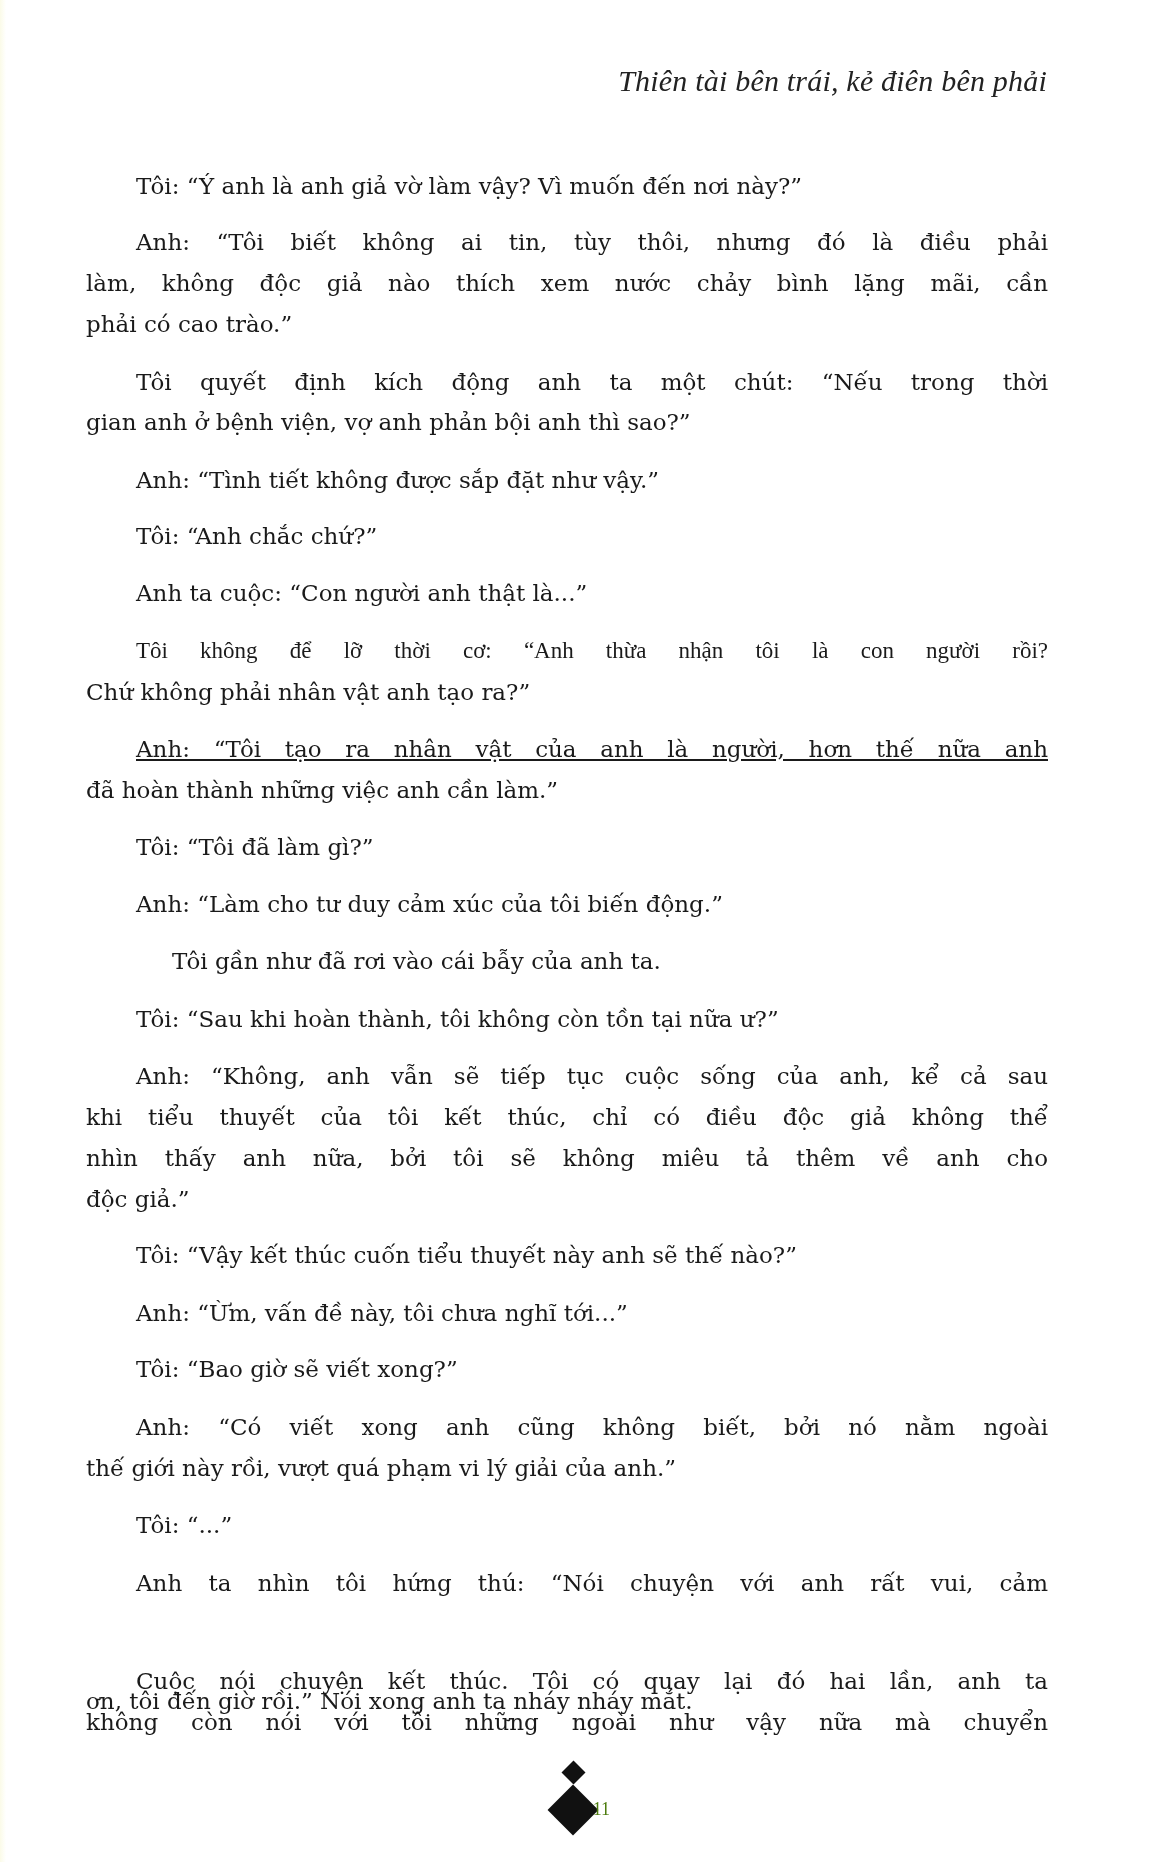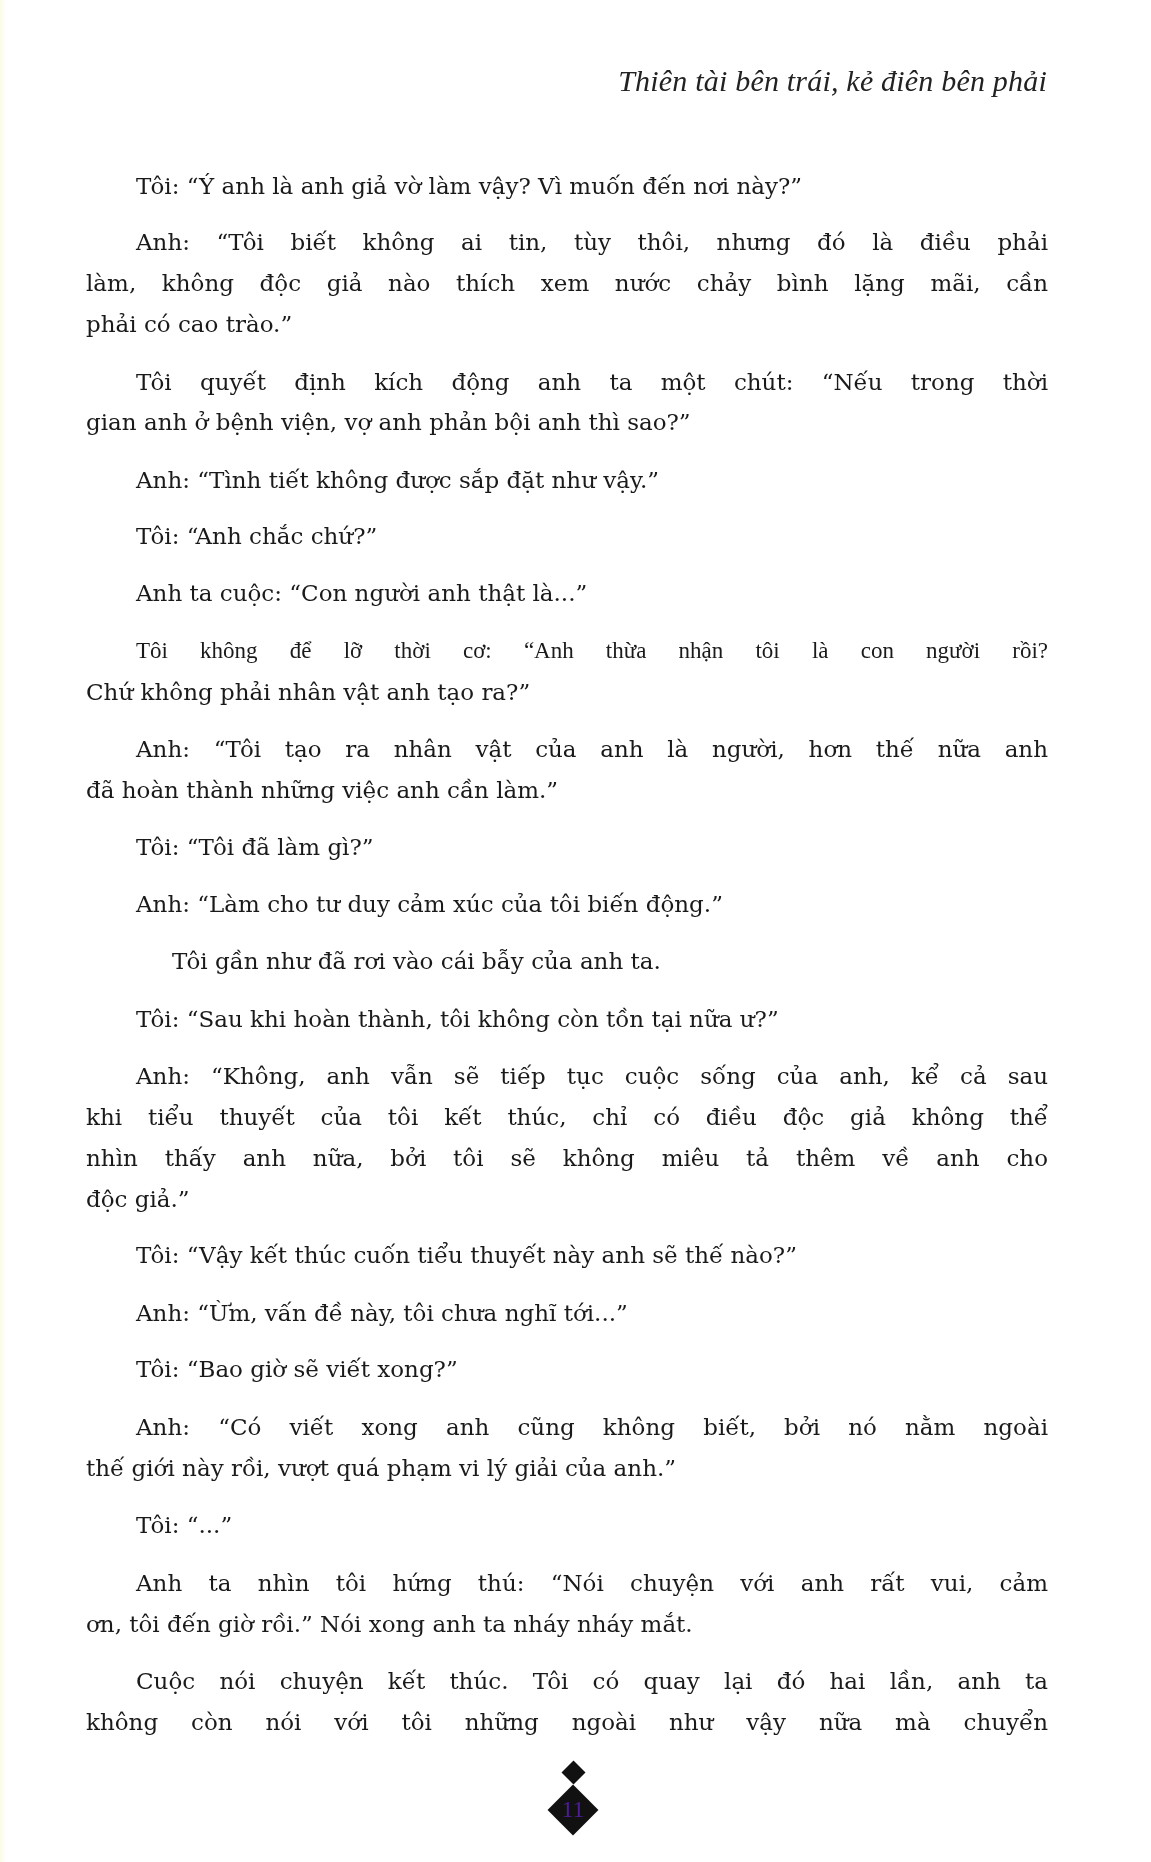--- a/index.html
+++ b/index.html
@@ -80,25 +80,25 @@
     width: 36px;
     height: 36px;
     background: #111;
     transform: rotate(45deg);
   }
   .folio .page-num {
     position: absolute;
     left: 0;
     top: 44px;
     width: 74px;
-    text-align: center;
+    text-align: right;
     font-family: "Liberation Serif", "DejaVu Serif", serif;
-    font-size: 24px;
+    font-size: 18px;
     line-height: 30px;
-    color: #4c1d95;
+    color: #4d7c0f;
   }
 </style>
 </head>
 <body>
 
 <div class="page-edge"></div>
 
 <div class="running-header">Thiên tài bên trái, kẻ điên bên phải</div>
 
 <div class="body-text" id="body-text">
@@ -106,38 +106,38 @@
     <div class="line indent" style="top: 242px; white-space: normal;"><span style="white-space: nowrap; word-spacing: 0px;">Anh: “Tôi biết không ai tin, tùy thôi, nhưng đó là điều phải</span></div>
     <div class="line" style="top: 283px; white-space: normal;"><span style="white-space: nowrap; word-spacing: 0px;">làm, không độc giả nào thích xem nước chảy bình lặng mãi, cần</span></div>
     <div class="line last" style="top: 324px; white-space: normal;"><span style="white-space: nowrap;">phải có cao trào.”</span></div>
     <div class="line indent" style="top: 382px; white-space: normal;"><span style="white-space: nowrap; word-spacing: 0px;">Tôi quyết định kích động anh ta một chút: “Nếu trong thời</span></div>
     <div class="line last" style="top: 422px; white-space: normal;"><span style="white-space: nowrap;">gian anh ở bệnh viện, vợ anh phản bội anh thì sao?”</span></div>
     <div class="line indent last" style="top: 480px; white-space: normal;"><span style="white-space: nowrap;">Anh: “Tình tiết không được sắp đặt như vậy.”</span></div>
     <div class="line indent last" style="top: 536px; white-space: normal;"><span style="white-space: nowrap;">Tôi: “Anh chắc chứ?”</span></div>
     <div class="line indent last" style="top: 593px; white-space: normal;"><span style="white-space: nowrap;">Anh ta cuộc: “Con người anh thật là...”</span></div>
     <div class="line indent" style="top: 650px; white-space: normal;"><span style="white-space: nowrap; word-spacing: 0px; font-family: Liberation Serif, serif;">Tôi không để lỡ thời cơ: “Anh thừa nhận tôi là con người rồi?</span></div>
     <div class="line last" style="top: 692px; white-space: normal;"><span style="white-space: nowrap;">Chứ không phải nhân vật anh tạo ra?”</span></div>
-    <div class="line indent" style="top: 749px; white-space: normal;"><span style="white-space: nowrap; word-spacing: 0px;">Anh: “Tôi tạo ra nhân vật của anh là người, hơn thế nữa anh</span></div>
+    <div class="line indent" style="top: 749px; white-space: normal;"><span style="white-space: nowrap; word-spacing: 0px; text-decoration: underline;">Anh: “Tôi tạo ra nhân vật của anh là người, hơn thế nữa anh</span></div>
     <div class="line last" style="top: 790px; white-space: normal;"><span style="white-space: nowrap;">đã hoàn thành những việc anh cần làm.”</span></div>
     <div class="line indent last" style="top: 847px; white-space: normal;"><span style="white-space: nowrap;">Tôi: “Tôi đã làm gì?”</span></div>
     <div class="line indent last" style="top: 904px; white-space: normal;"><span style="white-space: nowrap;">Anh: “Làm cho tư duy cảm xúc của tôi biến động.”</span></div>
     <div class="line indent last" style="top: 961px; white-space: normal; margin-left: 36px;"><span style="white-space: nowrap;">Tôi gần như đã rơi vào cái bẫy của anh ta.</span></div>
     <div class="line indent last" style="top: 1019px; white-space: normal;"><span style="white-space: nowrap;">Tôi: “Sau khi hoàn thành, tôi không còn tồn tại nữa ư?”</span></div>
     <div class="line indent" style="top: 1076px; white-space: normal;"><span style="white-space: nowrap; word-spacing: 0px;">Anh: “Không, anh vẫn sẽ tiếp tục cuộc sống của anh, kể cả sau</span></div>
     <div class="line" style="top: 1117px; white-space: normal;"><span style="white-space: nowrap; word-spacing: 0px;">khi tiểu thuyết của tôi kết thúc, chỉ có điều độc giả không thể</span></div>
     <div class="line" style="top: 1158px; white-space: normal;"><span style="white-space: nowrap; word-spacing: 0px;">nhìn thấy anh nữa, bởi tôi sẽ không miêu tả thêm về anh cho</span></div>
     <div class="line last" style="top: 1199px; white-space: normal;"><span style="white-space: nowrap;">độc giả.”</span></div>
     <div class="line indent last" style="top: 1255px; white-space: normal;"><span style="white-space: nowrap;">Tôi: “Vậy kết thúc cuốn tiểu thuyết này anh sẽ thế nào?”</span></div>
     <div class="line indent last" style="top: 1313px; white-space: normal;"><span style="white-space: nowrap;">Anh: “Ừm, vấn đề này, tôi chưa nghĩ tới...”</span></div>
     <div class="line indent last" style="top: 1369px; white-space: normal;"><span style="white-space: nowrap;">Tôi: “Bao giờ sẽ viết xong?”</span></div>
     <div class="line indent" style="top: 1427px; white-space: normal;"><span style="white-space: nowrap; word-spacing: 0px;">Anh: “Có viết xong anh cũng không biết, bởi nó nằm ngoài</span></div>
     <div class="line last" style="top: 1468px; white-space: normal;"><span style="white-space: nowrap;">thế giới này rồi, vượt quá phạm vi lý giải của anh.”</span></div>
     <div class="line indent last" style="top: 1525px; white-space: normal;"><span style="white-space: nowrap;">Tôi: “...”</span></div>
     <div class="line indent" style="top: 1583px; white-space: normal;"><span style="white-space: nowrap; word-spacing: 0px;">Anh ta nhìn tôi hứng thú: “Nói chuyện với anh rất vui, cảm</span></div>
-    <div class="line last" style="top: 1624px; white-space: normal;"><span style="white-space: nowrap;">ơn, tôi đến giờ rồi.” Nói xong anh ta nháy nháy mắt.</span></div>
+    <div class="line last" style="top: 1701px; white-space: normal;"><span style="white-space: nowrap;">ơn, tôi đến giờ rồi.” Nói xong anh ta nháy nháy mắt.</span></div>
     <div class="line indent" style="top: 1681px; white-space: normal;"><span style="white-space: nowrap; word-spacing: 0px;">Cuộc nói chuyện kết thúc. Tôi có quay lại đó hai lần, anh ta</span></div>
     <div class="line" style="top: 1722px; white-space: normal;"><span style="white-space: nowrap; word-spacing: 0px;">không còn nói với tôi những ngoài như vậy nữa mà chuyển</span></div>
   </div>
 
 <div class="folio">
   <div class="small-diamond"></div>
   <div class="big-diamond"></div>
   <div class="page-num">11</div>
 </div>
 

